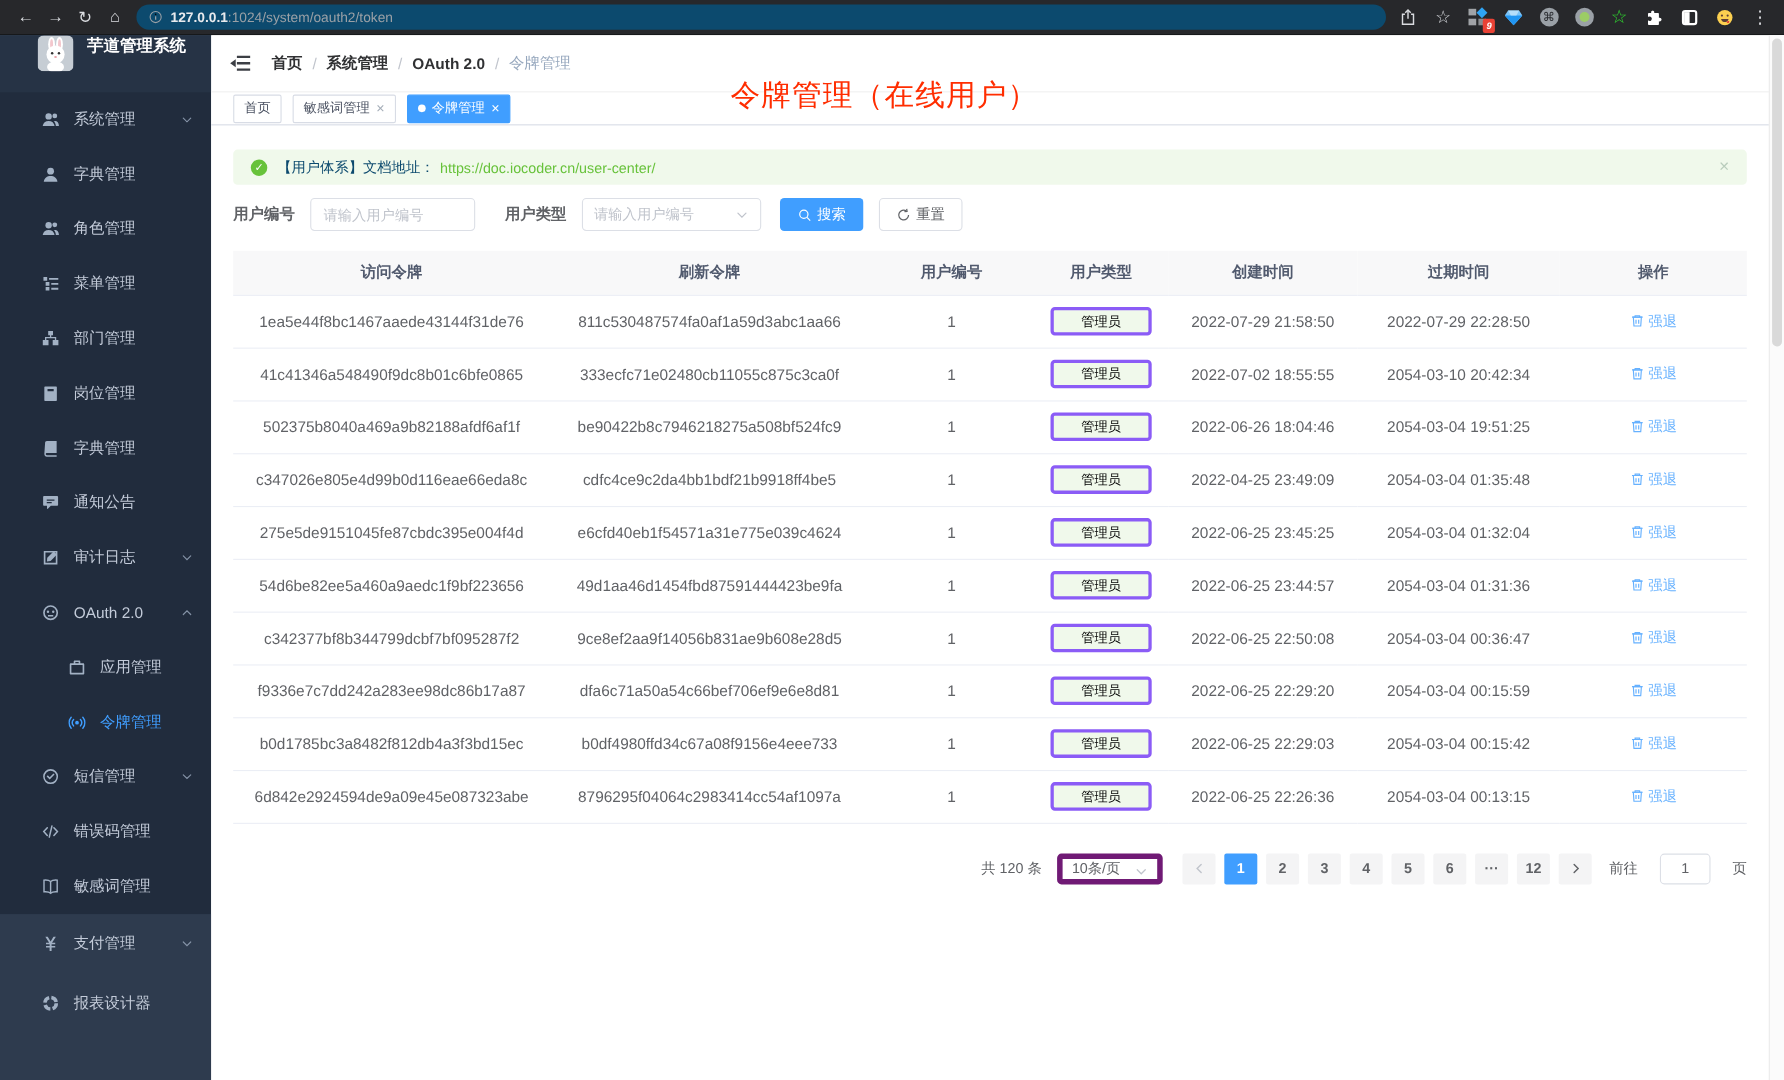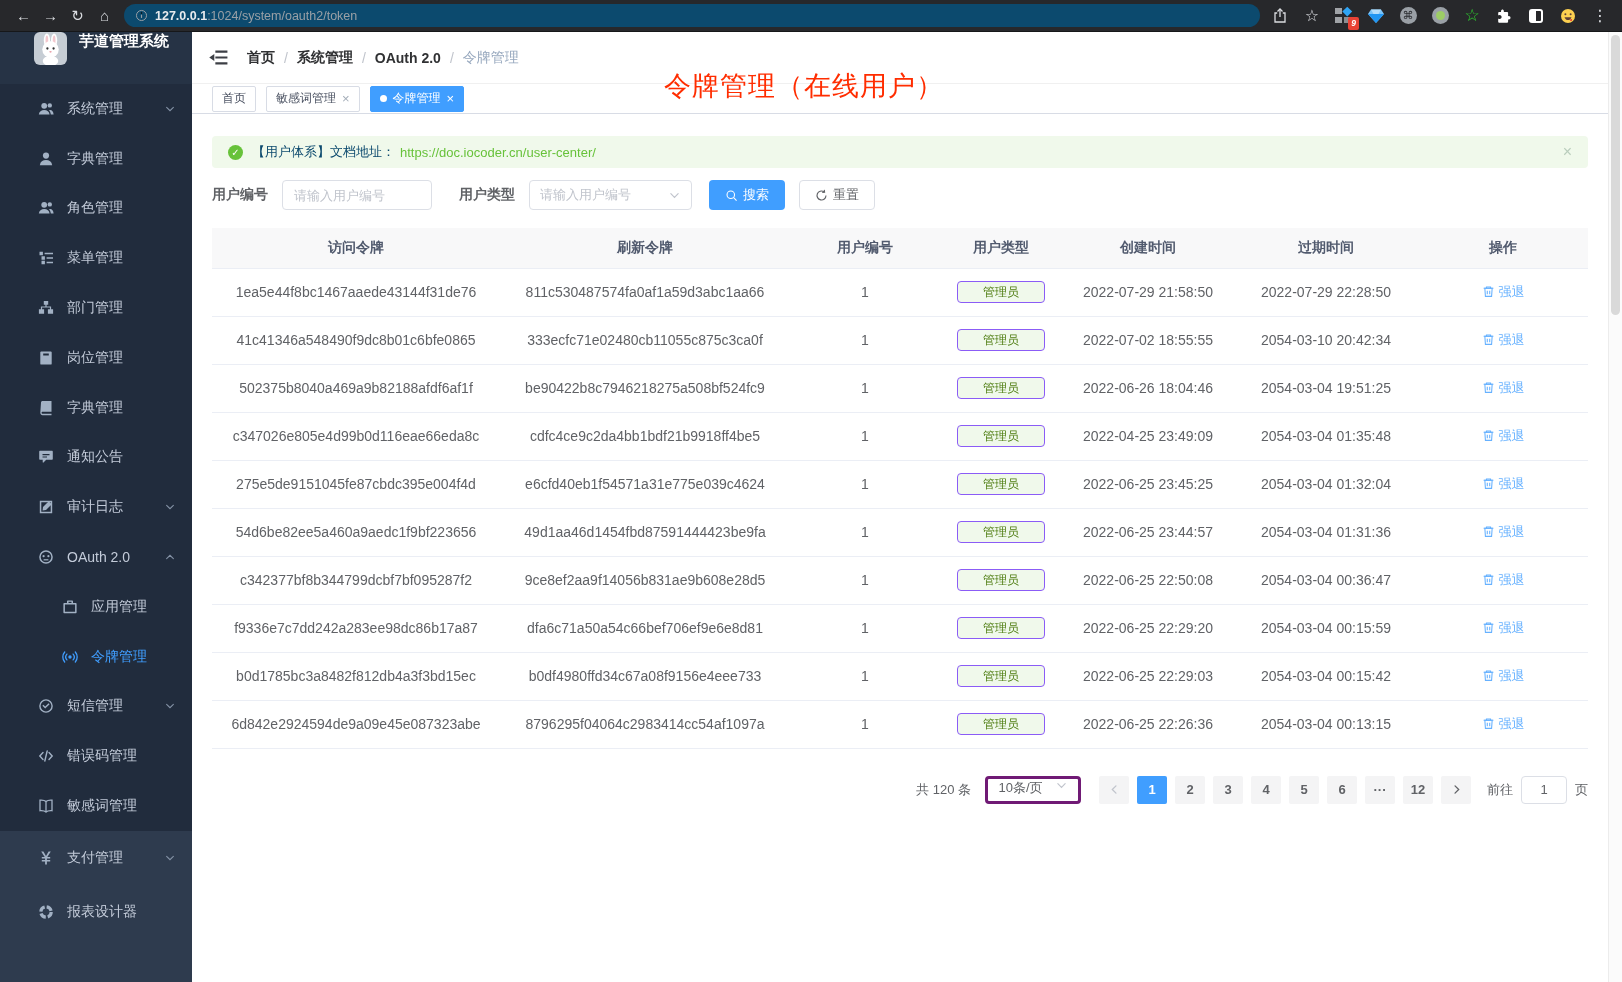--- a/index.html
+++ b/index.html
@@ -102,37 +102,37 @@
     font-family:"Liberation Sans","DejaVu Sans",sans-serif; }
   .btn svg { width:13px; height:13px; }
   .btn-primary { background:#409eff; color:#fff; }
   .btn-plain { background:#fff; border-color:#dcdfe6; color:#606266; margin-left:14px; }
 
   table { width:100%; border-collapse:collapse; table-layout:fixed; }
   thead th { background:#f8f8f9; height:40px; font-size:14px; color:#515a6e; font-weight:700;
     text-align:center; border-bottom:1px solid #ebeef5; }
   tbody td { height:48px; border-bottom:1px solid #ebeef5; font-size:14px; color:#606266;
     text-align:center; white-space:nowrap; overflow:hidden; }
-  .tag { display:inline-block; background:#f0f9eb; border:1px solid #8b5cf6; color:#4d7c0f;
+  .tag { display:inline-block; background:#f0f9eb; border:3px solid #8b5cf6; color:#000000;
     font-size:12px; padding:4px 25px; border-radius:4px; line-height:1; }
   .action { color:#66b1ff; font-size:13px; display:inline-flex; align-items:center; gap:4px; cursor:pointer; }
   .action svg { width:13px; height:13px; }
 
   .pagination { display:flex; align-items:center; justify-content:flex-end; margin-top:27px;
     font-size:13px; color:#606266; }
   .pg-total { margin-right:14px; }
-  .pg-size { width:96px; height:28px; border:3px solid #701a75; border-radius:4px; display:flex;
-    align-items:flex-start; justify-content:center; gap:12px; margin-right:14px; cursor:pointer; }
+  .pg-size { width:96px; height:28px; border:5px solid #701a75; border-radius:4px; display:flex;
+    align-items:flex-end; justify-content:center; gap:12px; margin-right:14px; cursor:pointer; }
   .pg-btn { min-width:30px; height:28px; margin:0 4px; background:#f4f4f5; border:none; border-radius:2px;
     font-size:13px; font-weight:700; color:#606266; cursor:pointer; display:inline-flex;
     align-items:center; justify-content:center; font-family:"Liberation Sans","DejaVu Sans",sans-serif; }
   .pg-btn.active { background:#409eff; color:#fff; }
   .pg-btn svg { width:13px; height:13px; }
   .pg-btn.disabled { color:#c0c4cc; cursor:default; }
-  .pg-goto { display:flex; align-items:center; margin-left:12px; gap:8px; }
+  .pg-goto { display:flex; align-items:center; margin-left:12px; gap:20px; }
   .goto-input { width:46px; height:28px; border:1px solid #dcdfe6; border-radius:4px; text-align:center;
     font-size:13px; color:#606266; outline:none; font-family:"Liberation Sans","DejaVu Sans",sans-serif; }
 
   .annotation { position:absolute; left:472px; top:36px; font-size:27px; font-weight:500;
     letter-spacing:1px; z-index:10; pointer-events:none; white-space:nowrap; }
 
   .page-scrollbar { position:absolute; right:0; top:0; bottom:0; width:14px; background:#fbfbfb;
     border-left:1px solid #ececec; }
   .page-scrollbar .thumb { position:absolute; top:3px; left:2px; width:9px; height:280px;
     border-radius:5px; background:#d9d9d9; }

